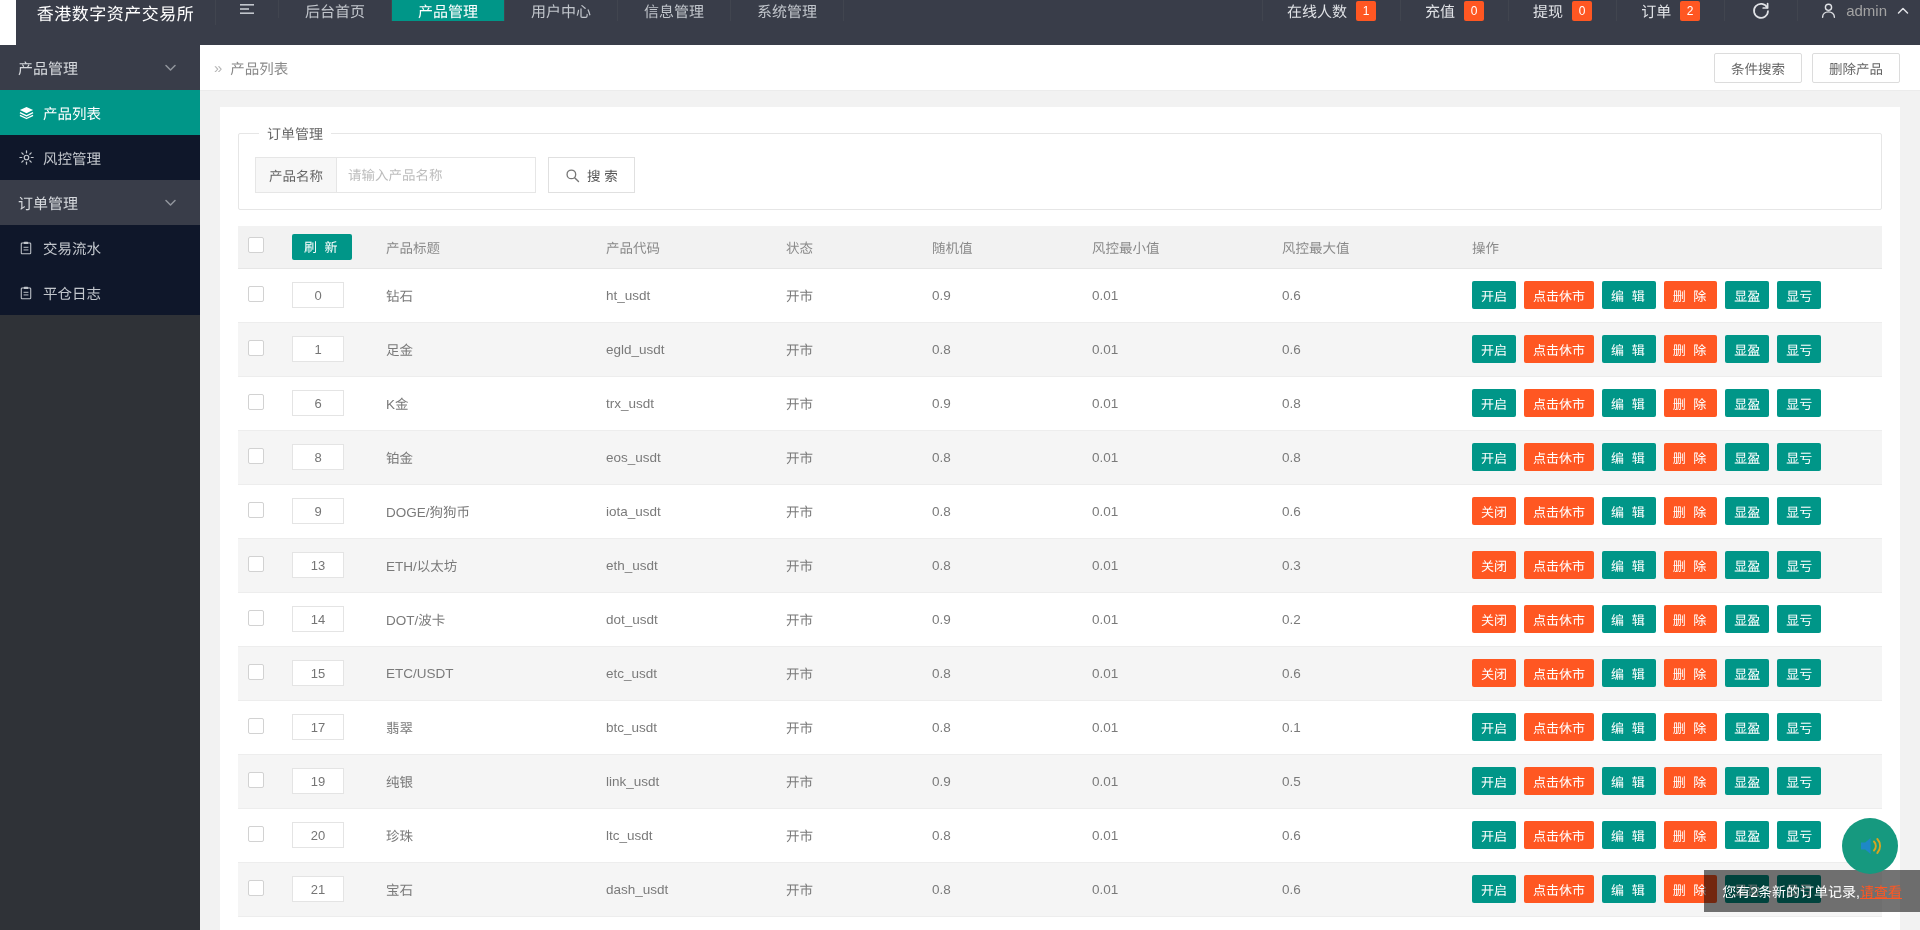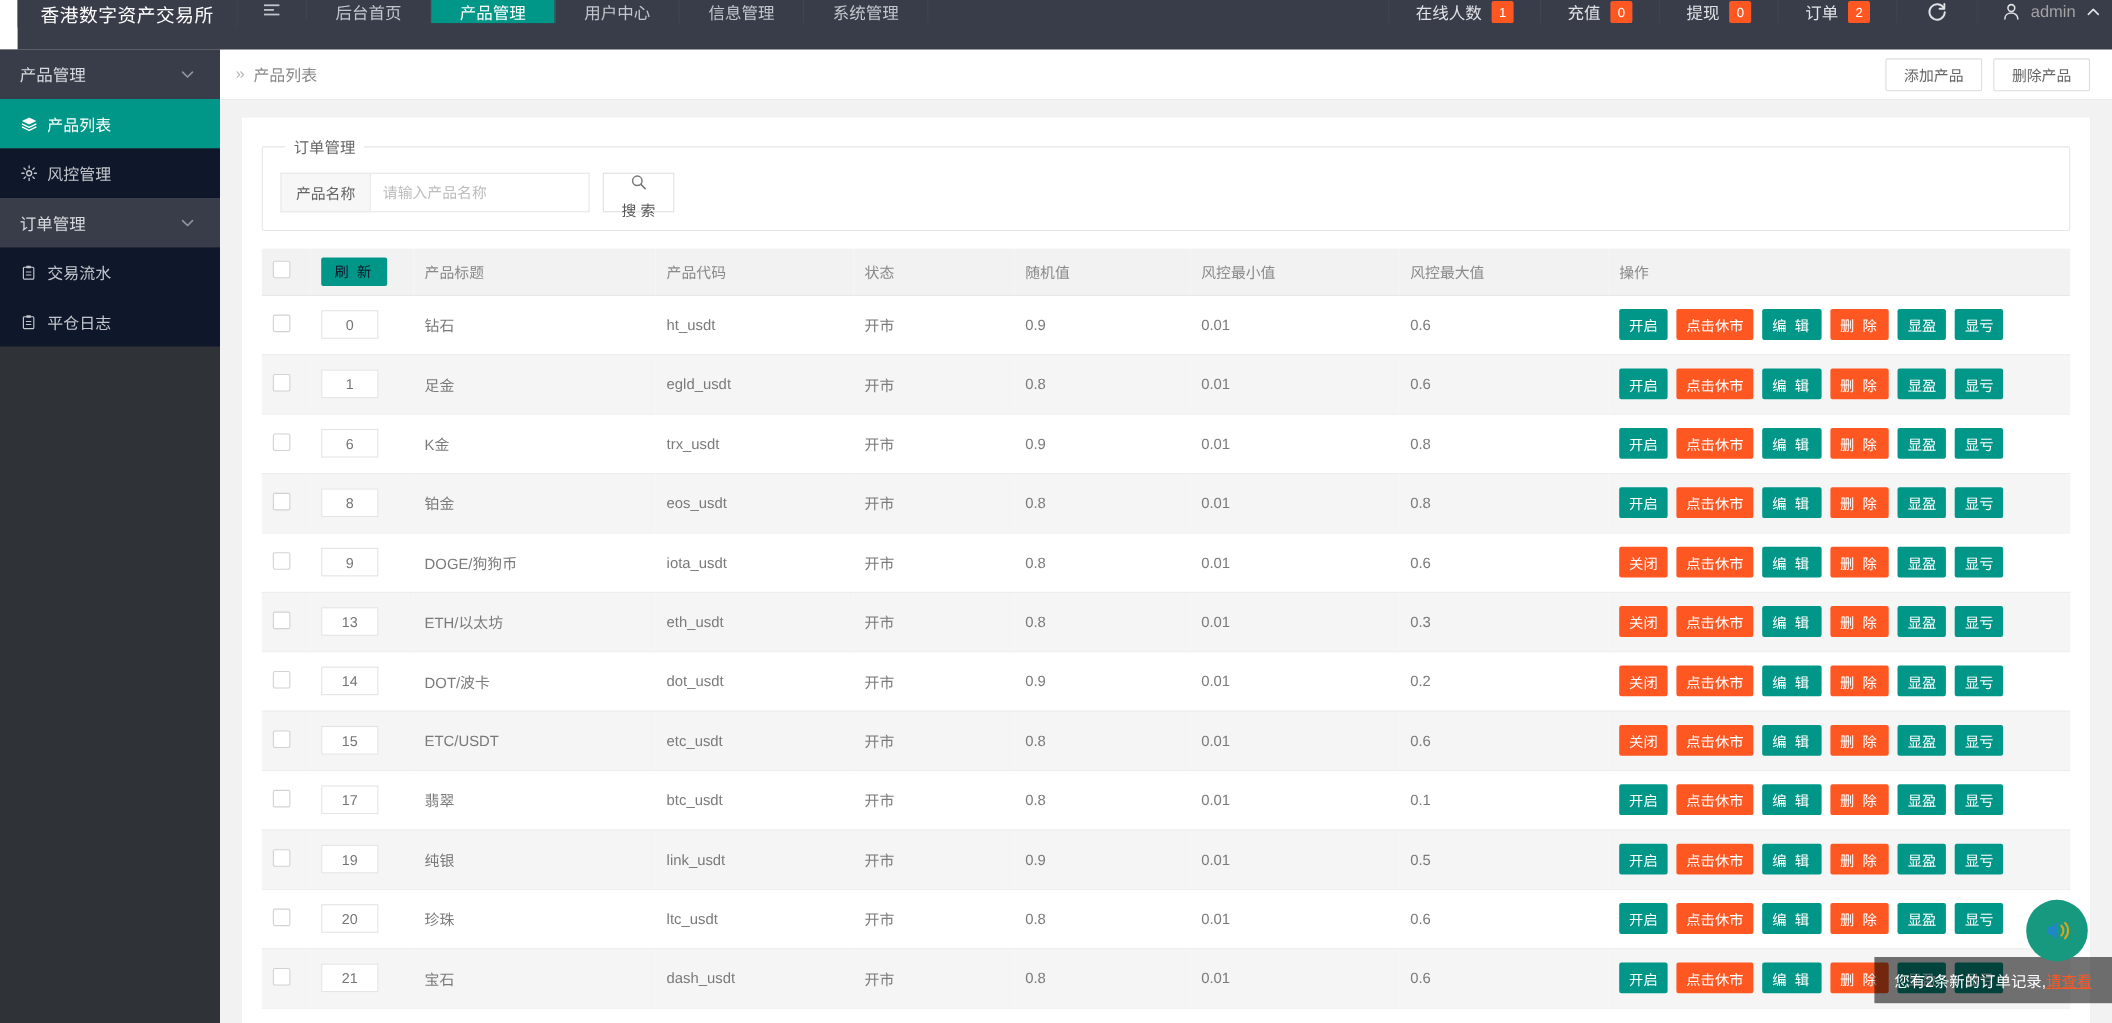--- a/index.html
+++ b/index.html
@@ -195,21 +195,21 @@
   .input-text::placeholder { color: #bdbdbd; }
   .btn-search {
     height: 36px;
     padding: 0 16px;
     background: #fff;
     border: 1px solid #e0e0e0;
     color: #555;
     font-size: 13.5px;
     font-family: inherit;
     cursor: pointer;
-    display: inline-flex; align-items: center; gap: 7px; flex-direction: column;
+    display: inline-flex; align-items: center; gap: 7px;
   }
 
   
   .tbl { width: 100%; border-collapse: collapse; table-layout: fixed; }
   .tbl thead th {
     background: #F2F2F2;
     height: 42px;
     font-weight: normal;
     font-size: 13.5px;
     color: #8a8a8a;
@@ -249,21 +249,21 @@
     width: 52px; height: 26px;
     border: 1px solid #e4e4e4;
     background: #fff;
     display: flex; align-items: center; justify-content: center;
     font-size: 13px; color: #757575;
   }
   .btn-refresh {
     display: inline-flex; align-items: center; justify-content: center;
     height: 26px; padding: 0 12px;
     background: #009688;
-    color: #0f172a;
+    color: #ffffff;
     font-size: 13px;
     border-radius: 2px;
     border: none;
     font-family: inherit;
     letter-spacing: 2px;
     cursor: pointer;
   }
   .ops { display: flex; align-items: center; gap: 8px; }
   .mini {
     display: inline-flex; align-items: center; justify-content: center;
@@ -449,21 +449,21 @@
   </div>
 
   <div class="content">
 
     <div class="crumbbar">
       <div class="crumb">
         <span class="arrows">»</span>
         <span class="crumb-txt">产品列表</span>
       </div>
       <div class="right-btns">
-        <button class="btn-outline">添加产品</button>
+        <button class="btn-outline">条件搜索</button>
         <button class="btn-outline">删除产品</button>
       </div>
     </div>
 
     <div class="page-body">
       <div class="card">
 
         <fieldset class="searchbox">
           <legend>订单管理</legend>
           <div class="form-line">

